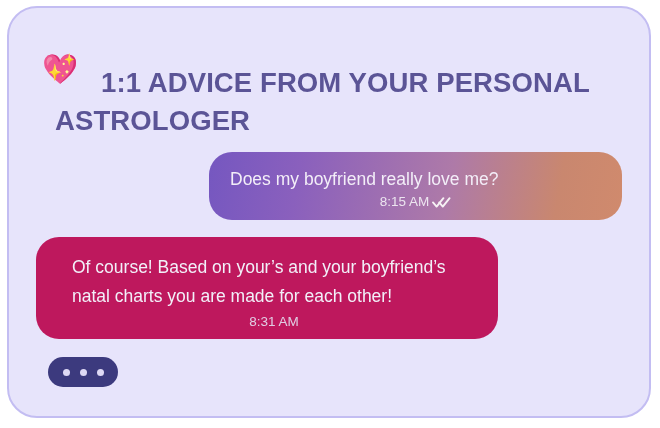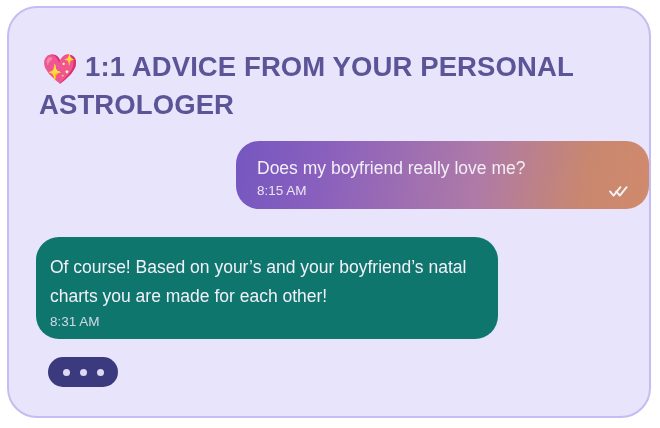--- a/index.html
+++ b/index.html
@@ -35,44 +35,45 @@
     top: 40px;
     width: 570px;
     display: block;
   }
   #promo-heading .heading-text {
     font-size: 27.5px;
     font-weight: bold;
     line-height: 38px;
     letter-spacing: 0.1px;
     color: #5b5496;
-    margin: 0;
+    margin: 16px;
     text-indent: 46px;
   }
   #heart-icon {
     position: absolute;
     left: 3px;
     top: 4px;
     width: 34px;
     height: 34px;
     font-size: 29px;
     line-height: 34px;
     text-align: center;
   }
 
   
   .msg-row {
     position: absolute;
     display: flex;
   }
   .row-outgoing {
     left: 0;
-    top: 133px;
+    top: 144px;
     width: 100%;
     justify-content: flex-end;
+    padding-right: 27px;
     box-sizing: border-box;
   }
   .row-incoming {
     left: 27px;
     top: 229px;
   }
 
   .bubble {
     position: relative;
     box-sizing: border-box;
@@ -91,33 +92,33 @@
     font-size: 17.5px;
     line-height: 24px;
     color: #f3eef8;
     white-space: nowrap;
   }
 
   
   #bubble-incoming {
     width: 462px;
     min-height: 98px;
-    padding: 16px 22px 8px 14px;
-    background: #0f766e;
+    padding: 16px 22px 8px 36px;
+    background: #be185d;
   }
   #bubble-incoming .bubble-text {
     font-size: 17.5px;
     line-height: 29px;
     color: #f2f0f9;
   }
 
   .meta-row {
     display: flex;
     align-items: center;
-    justify-content: space-between;
+    justify-content: center;
     gap: 2px;
     margin-top: 2px;
   }
   .timestamp {
     font-size: 13.5px;
     line-height: 18px;
     color: #f0ebf3;
     opacity: 0.95;
   }
   #bubble-incoming .timestamp {

